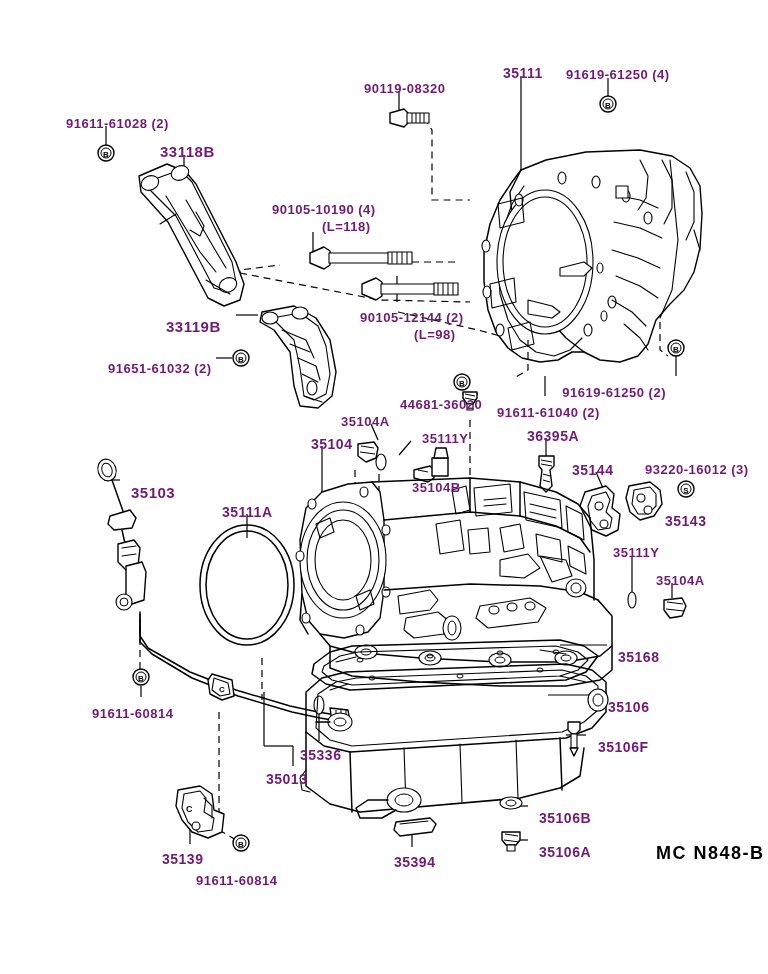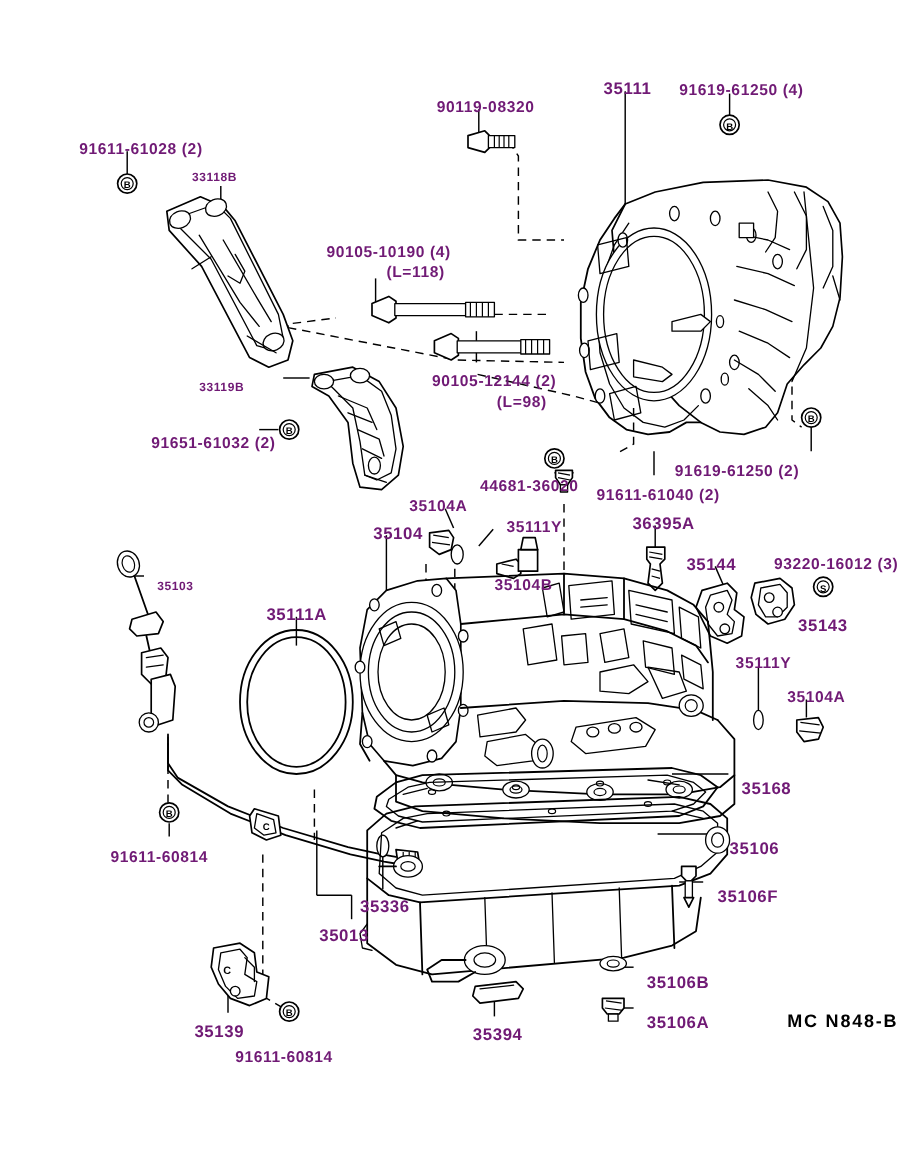--- a/index.html
+++ b/index.html
@@ -3,25 +3,25 @@
 <meta charset="utf-8">
 <title>Parts Diagram</title>
 <style>
   html,body{margin:0;padding:0;background:#fff;}
   body{width:768px;height:974px;position:relative;overflow:hidden;
        font-family:"Liberation Sans","DejaVu Sans",sans-serif;color:#000;}
   #stage{position:absolute;inset:0;width:768px;height:974px;}
   #art{position:absolute;left:0;top:0;width:768px;height:974px;}
   .lbl{position:absolute;white-space:nowrap;font-weight:bold;
        letter-spacing:.5px;line-height:1;color:#701a75;}
-  .lbl.s15{font-size:10px;}
+  .lbl.s15{font-size:15px;}
   .lbl.s14{font-size:14px;}
   .lbl.s13{font-size:13px;}
   .lbl.right{transform:translateX(-100%);}
-  .footer{position:absolute;font-size:15px;font-weight:bold;letter-spacing:1.5px;}
+  .footer{position:absolute;font-size:18px;font-weight:bold;letter-spacing:1.5px;}
 </style>
 </head>
 <body>
 
 <div id="stage">
 
   <svg id="art" viewBox="0 0 768 974" xmlns="http://www.w3.org/2000/svg">
     <defs>
       <style>
         .s{fill:none;stroke:#000;stroke-width:1.5;stroke-linejoin:round;stroke-linecap:round;}
@@ -464,21 +464,21 @@
       <div class="lbl s13" style="left: 66px; top: 117px;">91611-61028 (2)</div>
       <div class="lbl s15" style="left: 160px; top: 144px;">33118B</div>
       <div class="lbl s13" style="left: 364px; top: 82px;">90119-08320</div>
       <div class="lbl s14" style="left: 503px; top: 66px;">35111</div>
       <div class="lbl s13" style="left: 566px; top: 68px;">91619-61250 (4)</div>
       <div class="lbl s13" style="left: 272px; top: 203px;">90105-10190 (4)</div>
       <div class="lbl s13" style="left: 322px; top: 220px;">(L=118)</div>
       <div class="lbl s13" style="left: 360px; top: 311px;">90105-12144 (2)</div>
       <div class="lbl s13" style="left: 414px; top: 328px;">(L=98)</div>
       <div class="lbl s15" style="left: 166px; top: 319px;">33119B</div>
-      <div class="lbl s13" style="left: 126px; top: 362px;">91651-61032 (2)</div>
+      <div class="lbl s13" style="left: 108px; top: 362px;">91651-61032 (2)</div>
       <div class="lbl s13 right" style="left: 666px; top: 386px;">91619-61250 (2)</div>
       <div class="lbl s13" style="left: 400px; top: 398px;">44681-36020</div>
       <div class="lbl s13" style="left: 497px; top: 406px;">91611-61040 (2)</div>
       <div class="lbl s13" style="left: 341px; top: 415px;">35104A</div>
       <div class="lbl s13" style="left: 422px; top: 432px;">35111Y</div>
       <div class="lbl s14" style="left: 527px; top: 429px;">36395A</div>
       <div class="lbl s14" style="left: 311px; top: 437px;">35104</div>
       <div class="lbl s13" style="left: 412px; top: 481px;">35104B</div>
       <div class="lbl s14" style="left: 572px; top: 463px;">35144</div>
       <div class="lbl s13" style="left: 645px; top: 463px;">93220-16012 (3)</div>

